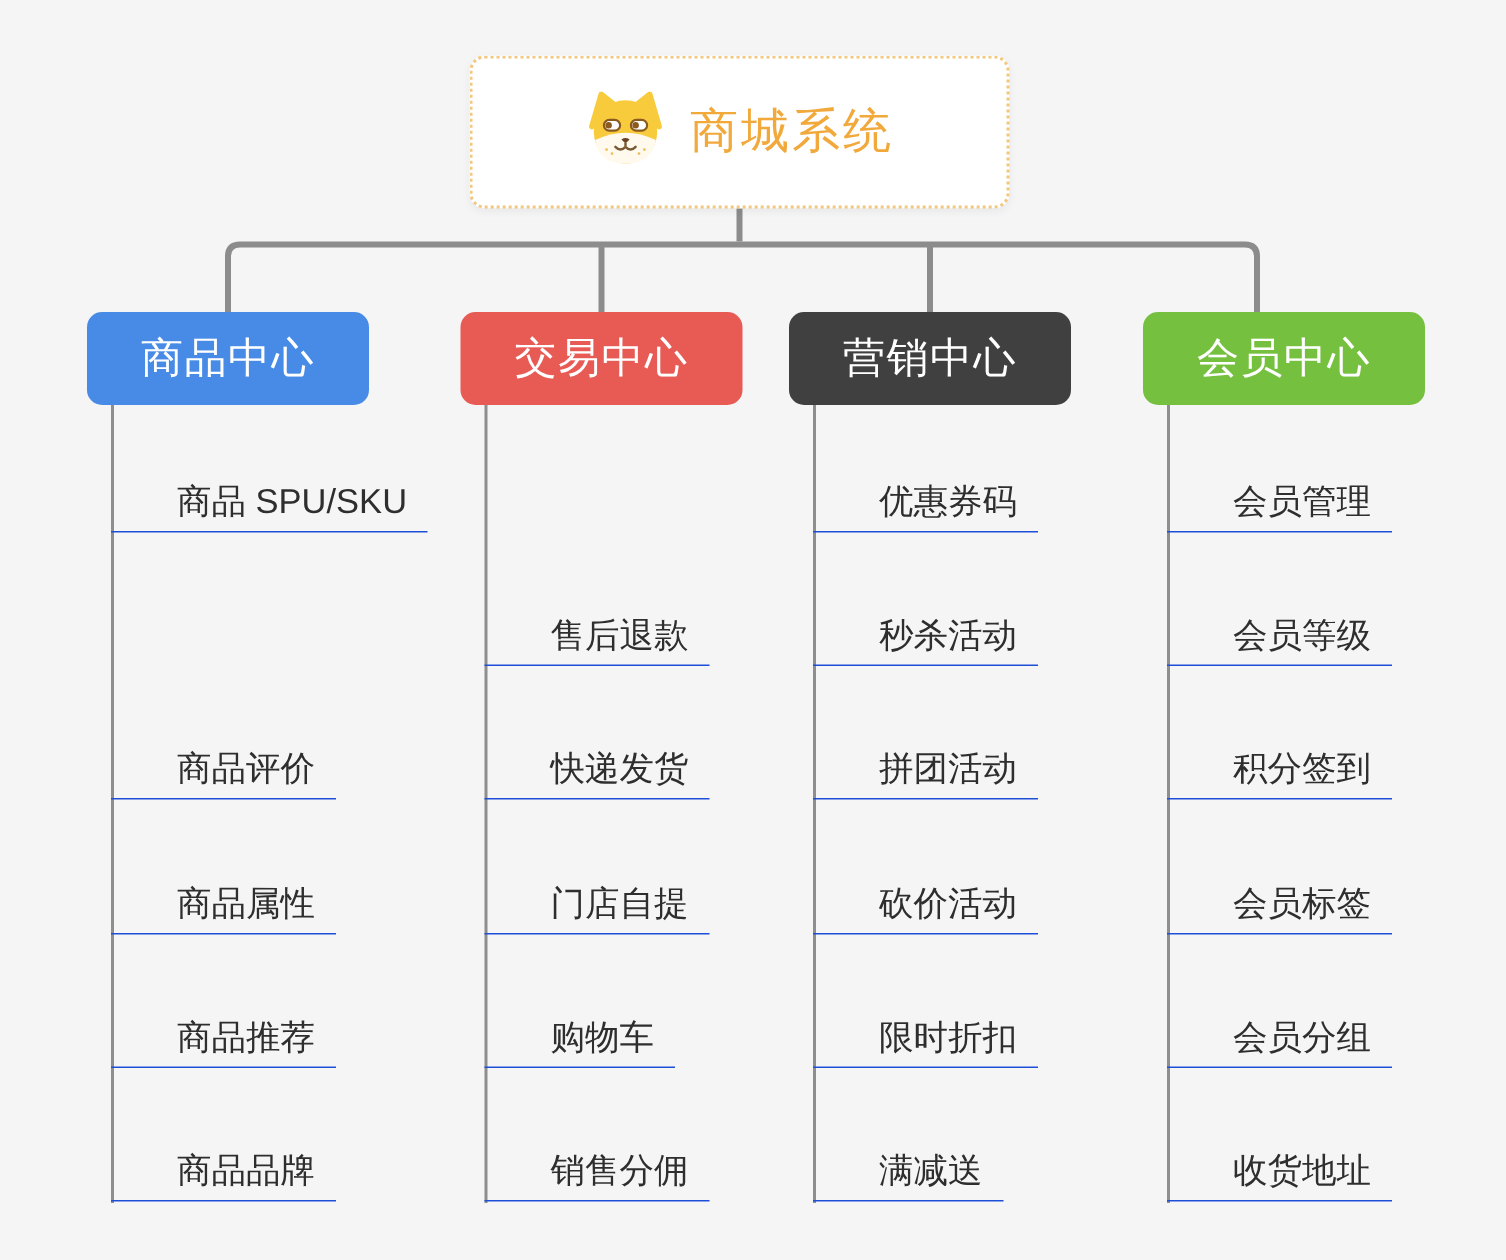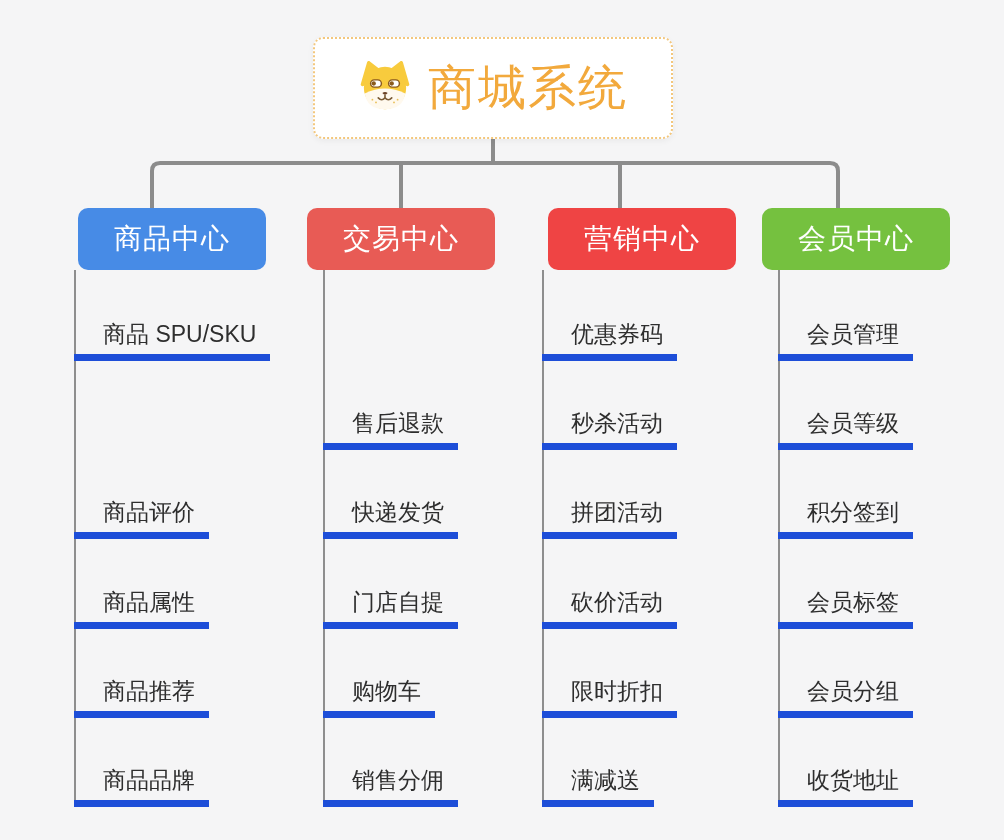--- a/index.html
+++ b/index.html
@@ -13,41 +13,41 @@
 
   
   .root-node{
     position:absolute;left:313px;top:37px;width:360px;height:102px;
     background:#FFFFFF;border:2px dotted #F3C77D;border-radius:10px;
     box-sizing:border-box;box-shadow:0 2px 6px rgba(0,0,0,0.05);
     display:flex;align-items:center;justify-content:center;gap:16px;
     cursor:pointer;
   }
   .root-title{
-    font-size:48px;font-weight:500;color:#F2A93C;letter-spacing:2px;white-space:nowrap;
+    font-size:32px;font-weight:500;color:#F2A93C;letter-spacing:2px;white-space:nowrap;
   }
   .dog-icon{width:54px;height:54px;flex:0 0 auto;}
 
   
   .branch{position:absolute;top:208px;width:188px;}
   .branch-header{
     width:188px;height:62px;border-radius:10px;
     display:flex;align-items:center;justify-content:center;
     color:#FFFFFF;font-size:28px;font-weight:500;letter-spacing:1px;
     cursor:pointer;box-sizing:border-box;
   }
   .trunk{
     position:absolute;left:16px;top:62px;width:2px;height:532px;
     background:#8E8E8E;
   }
   .item{
     position:absolute;left:16px;
-    padding:0 14px 2px 29px;
+    padding:0 14px 2px 44px;
     font-size:23px;line-height:36px;color:#2E2E2E;white-space:nowrap;
-    border-bottom:7px solid #1d4ed8;
+    border-bottom:1px solid #1d4ed8;
     cursor:pointer;
   }
   .r0{top:108px}.r1{top:197px}.r2{top:286px}.r3{top:376px}.r4{top:465px}.r5{top:554px}
 </style>
 </head>
 <body>
 
 <div class="canvas">
 
   <svg class="connectors" width="1004" height="840" viewBox="0 0 1004 840">
@@ -75,41 +75,41 @@
       <path d="M0 8 L0 11 M-7.5 11 Q-3.75 15 0 11 Q3.75 15 7.5 11" stroke="#7A5A33" stroke-width="1.8" fill="none" stroke-linecap="round"></path>
       <circle cx="-14" cy="13" r="1" fill="#E9BE55"></circle>
       <circle cx="-10" cy="16" r="1" fill="#E9BE55"></circle>
       <circle cx="14" cy="13" r="1" fill="#E9BE55"></circle>
       <circle cx="10" cy="16" r="1" fill="#E9BE55"></circle>
     </svg>
     <span class="root-title">商城系统</span>
   </div>
 
   <div class="branch" style="left:58px">
-    <div class="branch-header" style="background: rgb(71, 139, 230); margin-left: 20px;">商品中心</div>
+    <div class="branch-header" style="background: rgb(71, 139, 230);">商品中心</div>
     <div class="trunk"></div>
     <div class="item r0">商品 SPU/SKU</div>
     <div class="item r2">商品评价</div>
     <div class="item r3">商品属性</div>
     <div class="item r4">商品推荐</div>
     <div class="item r5">商品品牌</div>
   </div>
 
   <div class="branch" style="left:307px">
     <div class="branch-header" style="background: rgb(232, 91, 85);">交易中心</div>
     <div class="trunk"></div>
     <div class="item r1">售后退款</div>
     <div class="item r2">快递发货</div>
     <div class="item r3">门店自提</div>
     <div class="item r4">购物车</div>
     <div class="item r5">销售分佣</div>
   </div>
 
   <div class="branch" style="left:526px">
-    <div class="branch-header" style="background: #ef4444; margin-left: 22px;">营销中心</div>
+    <div class="branch-header" style="background: #404040;">营销中心</div>
     <div class="trunk"></div>
     <div class="item r0">优惠券码</div>
     <div class="item r1">秒杀活动</div>
     <div class="item r2">拼团活动</div>
     <div class="item r3">砍价活动</div>
     <div class="item r4">限时折扣</div>
     <div class="item r5">满减送</div>
   </div>
 
   <div class="branch" style="left:762px">

